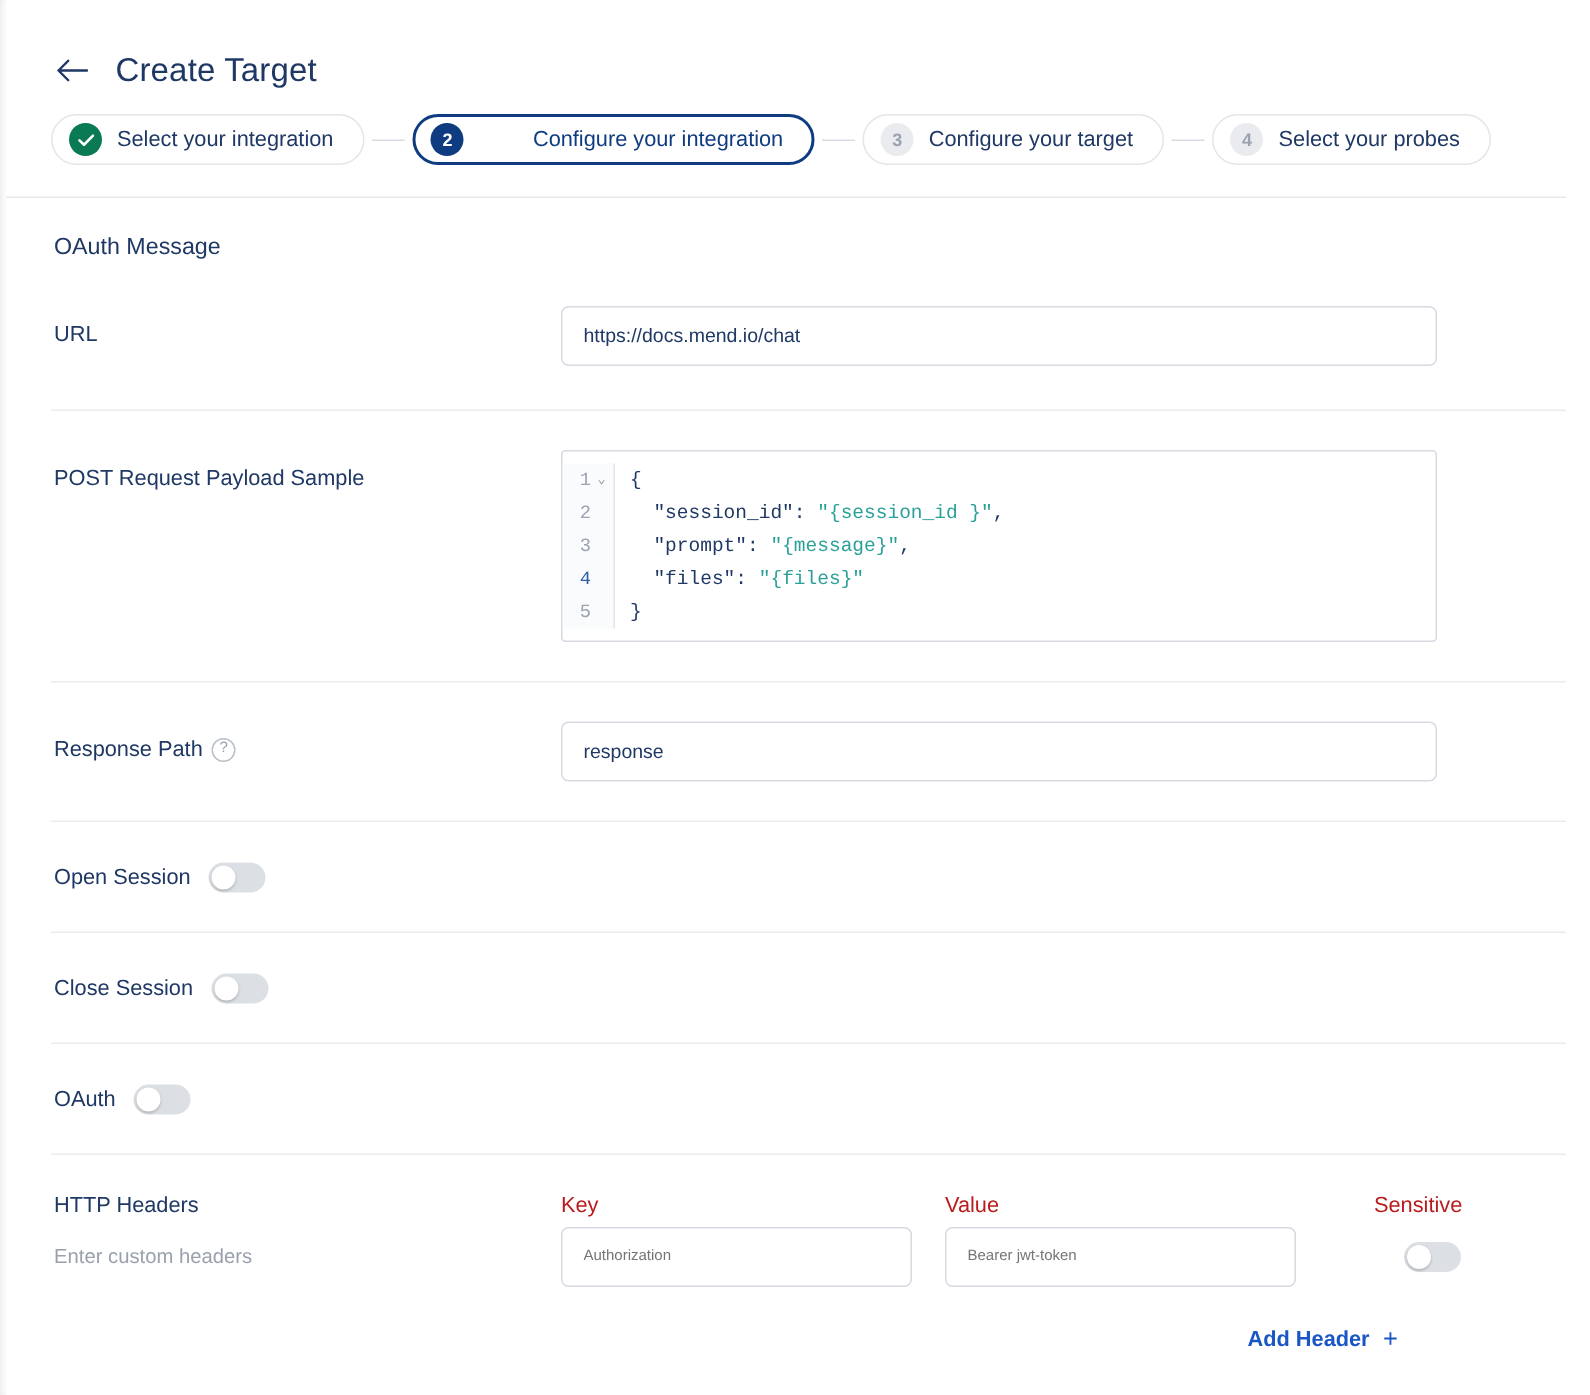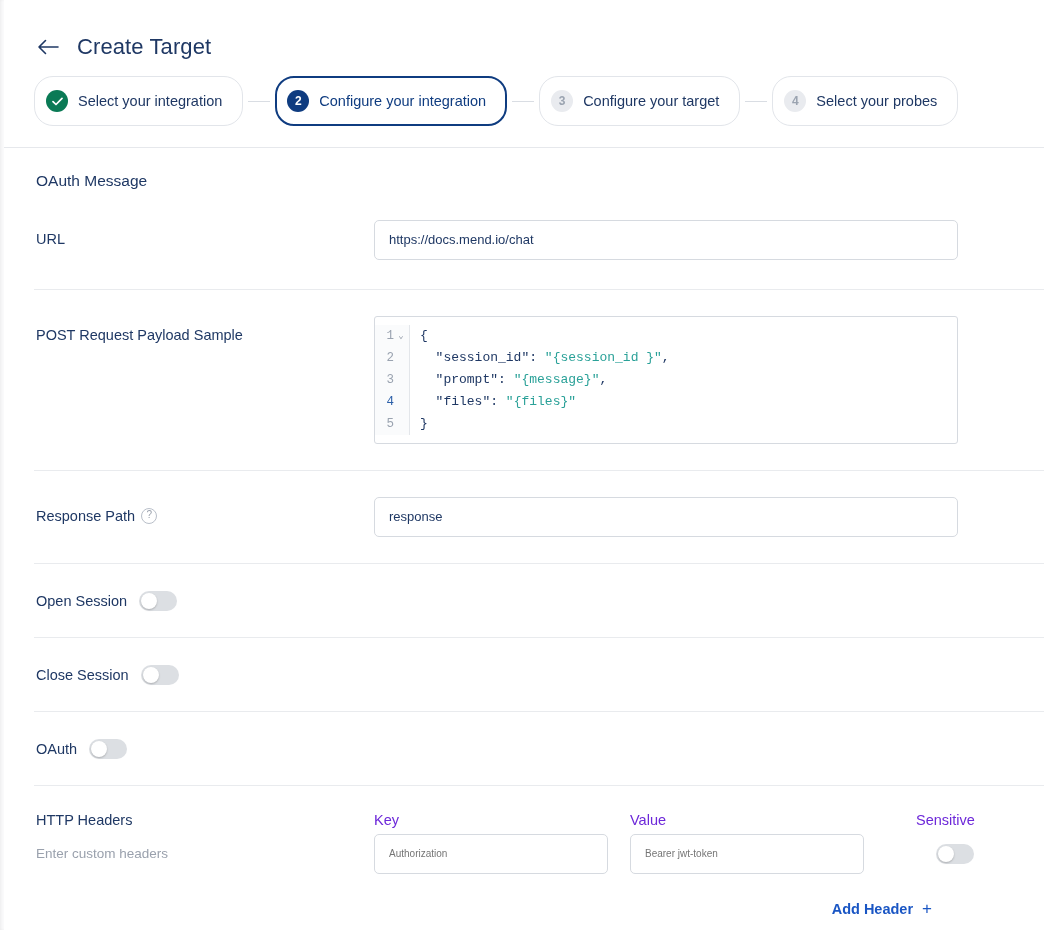--- a/index.html
+++ b/index.html
@@ -64,21 +64,21 @@
   
   .stepper {
     display: flex;
     align-items: center;
     padding: 16px 0 0 30px;
   }
   .step {
     display: flex;
     align-items: center;
     gap: 10px;
-    height: 50px;
+    height: 34px;
     box-sizing: border-box;
     padding: 0 20px 0 11px;
     border-radius: 19px;
     border: 1px solid #e2e5ea;
     background: #ffffff;
     cursor: pointer;
     white-space: nowrap;
   }
   .step.active {
     border: 2px solid #0f3c80;
@@ -92,21 +92,21 @@
     font-weight: 700;
     flex: none;
   }
   .step-badge.done { background: #0a7a55; color:#fff; }
   .step-badge.current { background: #0f3c80; color:#fff; }
   .step-badge.todo { background: #e9ebef; color:#9aa3b0; }
   .step-label {
     font-size: 14.5px;
     color: #1f3864;
   }
-  .step.active .step-label { color:#0f3c80; }
+  .step.active .step-label { color:#0f3c80;margin-left:36px; }
   .step-sep {
     width: 22px;
     height: 1px;
     background: #d9dde3;
     margin: 0 5px;
     flex: none;
   }
   .header-divider {
     margin-top: 21px;
     height: 1px;
@@ -255,21 +255,21 @@
   .headers-grid {
     display: flex;
     align-items: flex-start;
   }
   .hcol-label { width: 338px; flex:none; }
   .hcol-key   { width: 256px; flex:none; }
   .hcol-value { width: 256px; flex:none; }
   .hcol-sens  { width: 120px; flex:none;margin-left:30px; }
   .col-head {
     font-size: 14.5px;
-    color: #6d28d9;
+    color: #b91c1c;
     height: 22px;
   }
   .col-head.strong { color:#1f3864; }
   .h-input {
     box-sizing: border-box;
     width: 234px;
     height: 40px;
     border: 1px solid #d6dae0;
     border-radius: 5px;
     background: #fff;

